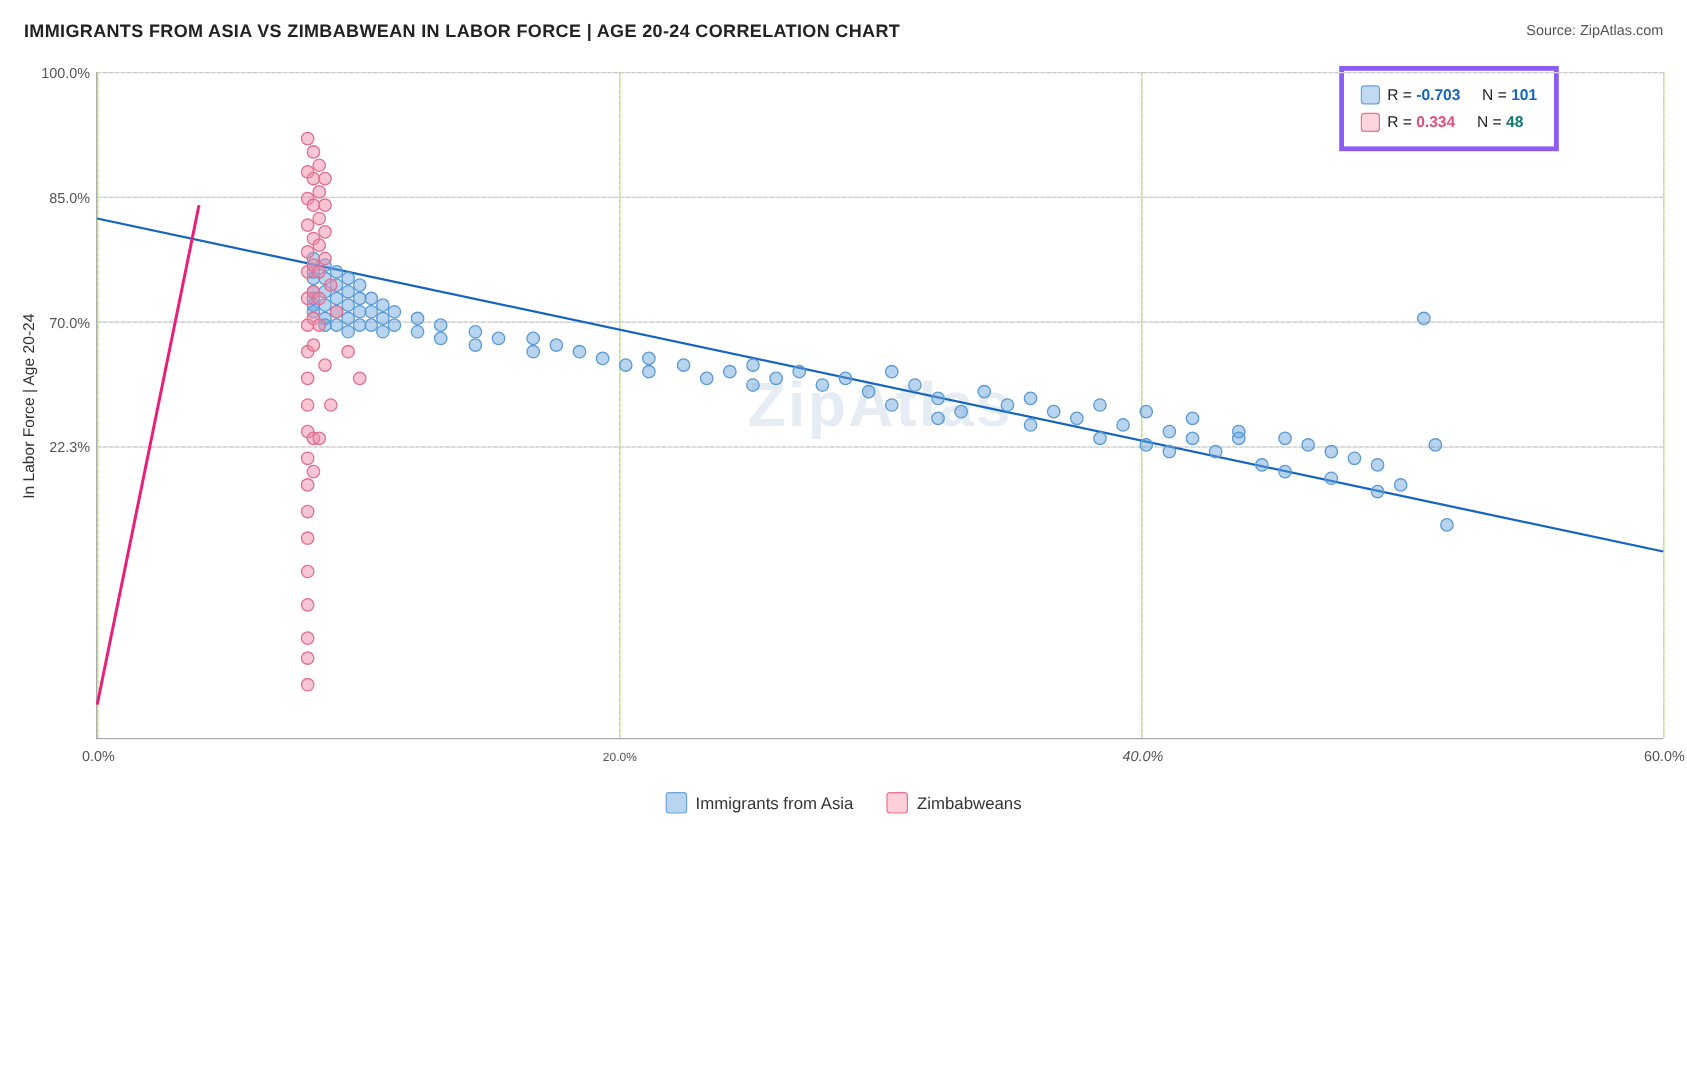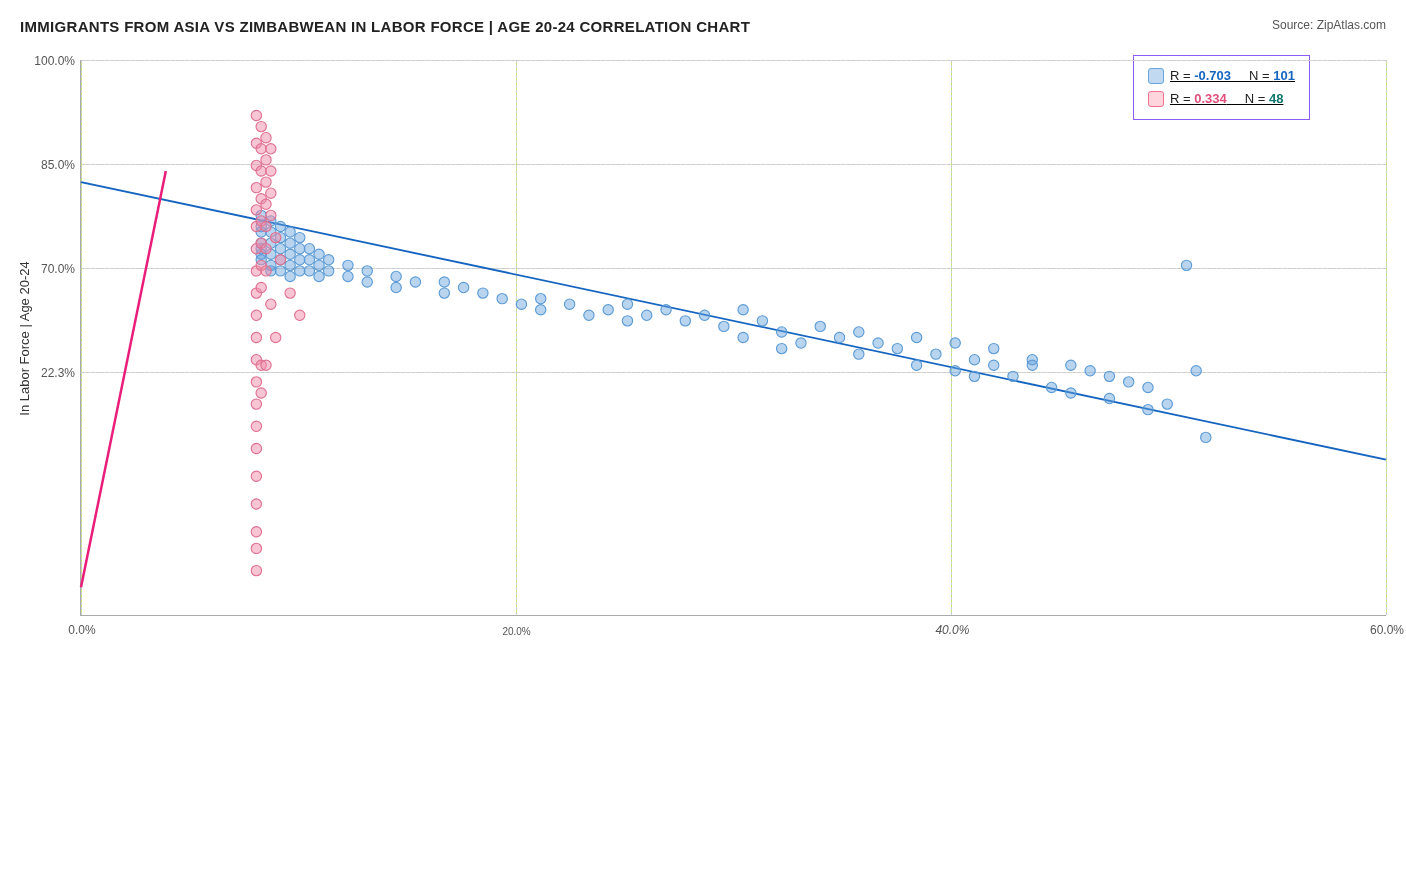--- a/index.html
+++ b/index.html
@@ -50,27 +50,26 @@
       font-size: 52px;
       color: rgba(180,200,220,0.35);
       font-weight: bold;
       pointer-events: none;
       white-space: nowrap;
       letter-spacing: 2px;
     }
     .legend-box {
       position: absolute;
       top: 55px;
-      right: 96px;
-      border: 1px solid #8b5cf6;
+      right: 107px;
+      border: 4px solid #8b5cf6;
       background: #fff;
       padding: 8px 14px;
       font-size: 13px;
       line-height: 1.8;
-      text-decoration: underline;
     }
     .legend-row {
       display: flex;
       align-items: center;
       gap: 6px;
     }
     .legend-swatch {
       width: 16px;
       height: 16px;
       border-radius: 3px;
@@ -165,20 +164,21 @@
     <div class="legend-row">
       <span class="legend-swatch pink"></span>
       <span class="legend-r-text">
         R = <span class="legend-r-val-pink">0.334</span>
         &nbsp;&nbsp;&nbsp; N = <span class="legend-n-val-pink">48</span>
       </span>
     </div>
   </div>
 
   <div class="chart-area">
+    <div class="watermark">ZipAtlas</div>
 
     <div class="gridline-h" style="top:0%;">
       <span class="y-tick-label">100.0%</span>
     </div>
     <div class="gridline-h" style="top:18.75%;">
       <span class="y-tick-label">85.0%</span>
     </div>
     <div class="gridline-h" style="top:37.5%;">
       <span class="y-tick-label">70.0%</span>
     </div>
@@ -348,13 +348,23 @@
         <circle cx="26.12" cy="210.56000000000003" r="7" fill="rgba(240,140,170,0.50)" stroke="#e07090" stroke-width="1.5"></circle>
         <circle cx="26.12" cy="330.88" r="7" fill="rgba(240,140,170,0.50)" stroke="#e07090" stroke-width="1.5"></circle>
         <circle cx="32.65" cy="376" r="7" fill="rgba(240,140,170,0.50)" stroke="#e07090" stroke-width="1.5"></circle>
         <circle cx="32.65" cy="240.64000000000001" r="7" fill="rgba(240,140,170,0.50)" stroke="#e07090" stroke-width="1.5"></circle>
         <circle cx="39.18" cy="270.71999999999997" r="7" fill="rgba(240,140,170,0.50)" stroke="#e07090" stroke-width="1.5"></circle>
         <circle cx="52.24" cy="315.84" r="7" fill="rgba(240,140,170,0.50)" stroke="#e07090" stroke-width="1.5"></circle>
         <circle cx="65.3" cy="345.92" r="7" fill="rgba(240,140,170,0.50)" stroke="#e07090" stroke-width="1.5"></circle>
       </svg>
   </div>
 
+  <div class="bottom-legend">
+    <div class="bottom-legend-item">
+      <div class="bl-swatch blue"></div>
+      <span>Immigrants from Asia</span>
+    </div>
+    <div class="bottom-legend-item">
+      <div class="bl-swatch pink"></div>
+      <span>Zimbabweans</span>
+    </div>
+  </div>
 </div>
 
 </body></html>

